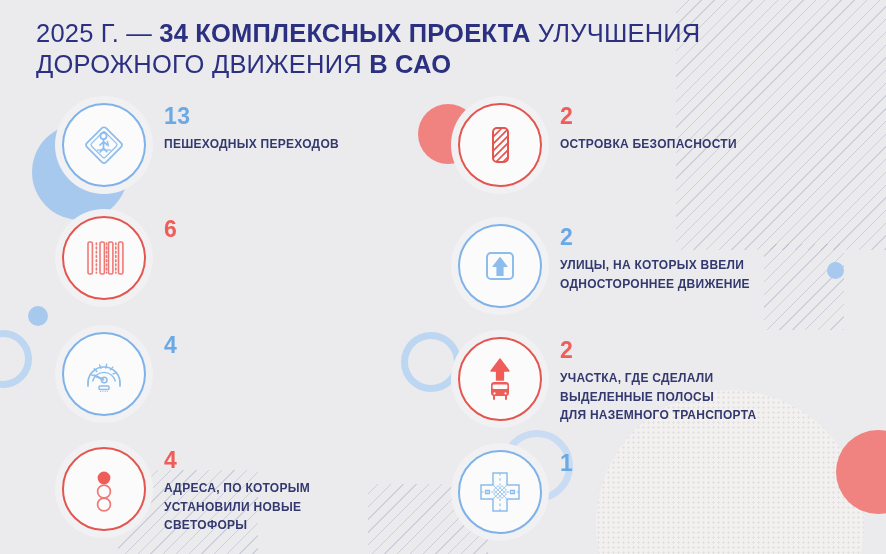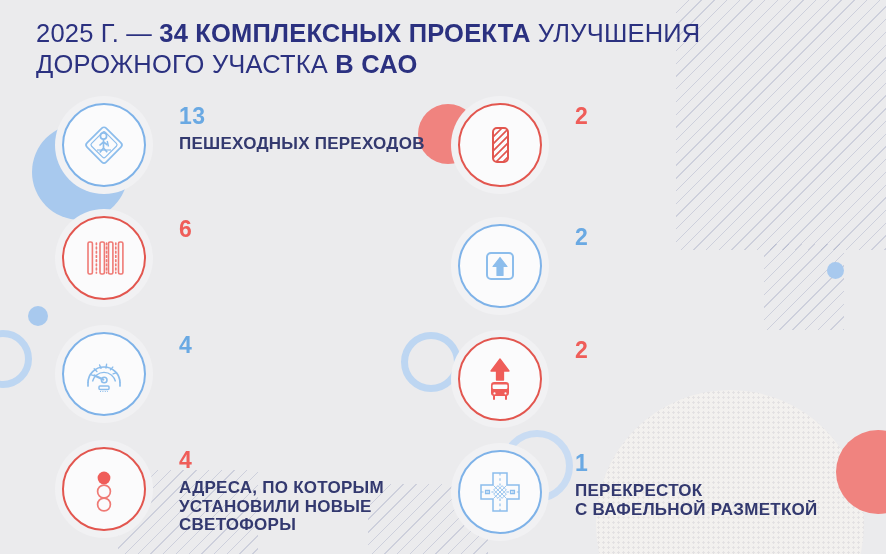--- a/index.html
+++ b/index.html
@@ -38,21 +38,21 @@
     position:absolute;left:36px;top:18px;width:720px;
     color:#2b3180;
     font-size:25.5px;
     line-height:31px;
     letter-spacing:.2px;
     font-weight:400;
   }
   .title b{font-weight:700;}
 
   
-  .item{position:absolute;display:flex;align-items:flex-start;gap:15px;}
+  .item{position:absolute;display:flex;align-items:flex-start;}
   .badge{
     position:relative;
     width:84px;height:84px;border-radius:50%;
     background:#fbfbfc;
     box-shadow:0 0 0 7px #f1f1f3;
     display:flex;align-items:center;justify-content:center;
     flex:0 0 auto;
   }
   .badge::after{
     content:"";position:absolute;inset:0;border-radius:50%;
@@ -65,21 +65,21 @@
   .txt{margin-left:18px;padding-top:2px;}
   .num{
     font-size:23px;font-weight:700;line-height:1;
     letter-spacing:.5px;
     margin-bottom:7px;
   }
   .num.blue{color:#6aa9e3;}
   .num.red{color:#ef5d59;}
   .cap{
     color:#33396f;
-    font-size:17px;
+    font-size:12px;
     font-weight:700;
     line-height:18.5px;
     letter-spacing:.25px;
     text-transform:uppercase;
     white-space:pre-line;
   }
 </style>
 </head>
 <body>
 
@@ -96,21 +96,21 @@
   <div class="deco deco-circle-fill" style="left:28px;top:306px;width:20px;height:20px;background:#a8c9ee;"></div>
   <div class="deco deco-circle-fill" style="left:418px;top:104px;width:60px;height:60px;background:#f0837f;"></div>
   <div class="deco deco-ring" style="left:401px;top:332px;width:46px;height:46px;border:7px solid #bdd6f2;"></div>
   <div class="deco deco-ring" style="left:501px;top:430px;width:58px;height:58px;border:7px solid #c9dcf3;"></div>
   <div class="deco deco-circle-fill" style="left:827px;top:262px;width:17px;height:17px;background:#a8c9ee;"></div>
   <div class="deco deco-circle-fill" style="right:-24px;top:430px;width:84px;height:84px;background:#f0837f;"></div>
   <div class="deco deco-ring" style="left:-26px;top:330px;width:44px;height:44px;border:7px solid #bdd6f2;"></div>
 
   <div class="title">
     <span>2025 Г. — </span><b>34 КОМПЛЕКСНЫХ ПРОЕКТА</b><span> УЛУЧШЕНИЯ</span><br>
-    <span>ДОРОЖНОГО УЧАСТКА </span><b>В САО</b>
+    <span>ДОРОЖНОГО ДВИЖЕНИЯ </span><b>В САО</b>
   </div>
 
   <div class="item" style="left:62px;top:103px;">
     <div class="badge blue">
       <span>
         <svg width="52" height="52" viewBox="0 0 52 52" fill="none" stroke="#8cbdec" stroke-width="1.7">
           <rect x="26" y="7" width="27" height="27" transform="rotate(45 26 7)" rx="3"></rect>
           <rect x="26" y="12" width="19.5" height="19.5" transform="rotate(45 26 12)" rx="2" stroke-width="1.2"></rect>
           <circle cx="25.5" cy="17" r="3.1"></circle>
           <path d="M25.5 20.2 L25.5 29 M25.5 22.8 L21.5 26.5 M25.5 22.8 L29.5 26 M25.5 29 L21.8 33.5 M25.5 29 L29.2 33.2"></path>
@@ -136,20 +136,21 @@
           </defs>
           <rect x="19" y="9" width="15" height="34" rx="4"></rect>
           <g clip-path="url(#si-clip)" stroke-width="1.6">
             <path d="M12 18 L40 -10 M12 25 L40 -3 M12 32 L40 4 M12 39 L40 11 M12 46 L40 18 M12 53 L40 25 M12 60 L40 32 M12 67 L40 39 M12 74 L40 46"></path>
           </g>
         </svg>
       </span>
     </div>
     <div class="txt">
       <div class="num red">2</div>
+      <div class="cap">ОСТРОВКА БЕЗОПАСНОСТИ</div>
     </div>
   </div>
 
   <div class="item" style="left:62px;top:216px;">
     <div class="badge red">
       <span>
         <svg width="52" height="52" viewBox="0 0 52 52" fill="none" stroke="#ef7a75" stroke-width="1.6">
           <rect x="10" y="10" width="4.4" height="32" rx="1.6"></rect>
           <rect x="22" y="10" width="4.4" height="32" rx="1.6"></rect>
           <rect x="30.5" y="10" width="4.4" height="32" rx="1.6"></rect>
@@ -169,20 +170,22 @@
     <div class="badge blue">
       <span>
         <svg width="52" height="52" viewBox="0 0 52 52" fill="none">
           <rect x="13" y="13" width="26" height="26" rx="4" stroke="#8cbdec" stroke-width="2"></rect>
           <path d="M26 17.5 L33 26.5 L29 26.5 L29 35.5 L23 35.5 L23 26.5 L19 26.5 Z" fill="#8cbdec" stroke="#8cbdec" stroke-width="1.2" stroke-linejoin="round"></path>
         </svg>
       </span>
     </div>
     <div class="txt">
       <div class="num blue">2</div>
+      <div class="cap">УЛИЦЫ, НА КОТОРЫХ ВВЕЛИ
+ОДНОСТОРОННЕЕ ДВИЖЕНИЕ</div>
     </div>
   </div>
 
   <div class="item" style="left:62px;top:332px;">
     <div class="badge blue">
       <span>
         <svg width="52" height="52" viewBox="0 0 52 52" fill="none" stroke="#8cbdec" stroke-width="1.7">
           <path d="M10 35 A16 16 0 1 1 42 35"></path>
           <path d="M10 35 L10 38 M42 35 L42 38" stroke-linecap="round"></path>
           <path d="M14.5 33.5 A11.8 11.8 0 0 1 37.5 33.5" stroke-width="1.3"></path>
@@ -214,20 +217,23 @@
           <rect x="17" y="29" width="18" height="14" rx="3.2" fill="#ef5d59"></rect>
           <rect x="18.6" y="31.6" width="14.8" height="4.4" rx="1.2" fill="#fbfbfc"></rect>
           <path d="M20 43 L20 46 M32 43 L32 46" stroke="#ef5d59" stroke-width="2" stroke-linecap="round"></path>
           <circle cx="20.5" cy="40.4" r="1.1" fill="#fbfbfc"></circle>
           <circle cx="31.5" cy="40.4" r="1.1" fill="#fbfbfc"></circle>
         </svg>
       </span>
     </div>
     <div class="txt">
       <div class="num red">2</div>
+      <div class="cap">УЧАСТКА, ГДЕ СДЕЛАЛИ
+ВЫДЕЛЕННЫЕ ПОЛОСЫ
+ДЛЯ НАЗЕМНОГО ТРАНСПОРТА</div>
     </div>
   </div>
 
   <div class="item" style="left:62px;top:447px;">
     <div class="badge red">
       <span>
         <svg width="52" height="52" viewBox="0 0 52 52" fill="none">
           <circle cx="26" cy="15" r="6.4" fill="#ef5d59"></circle>
           <circle cx="26" cy="28.5" r="6.4" fill="none" stroke="#ef7a75" stroke-width="1.7"></circle>
           <circle cx="26" cy="41.5" r="6.4" fill="none" stroke="#ef7a75" stroke-width="1.7"></circle>
@@ -256,18 +262,16 @@
           <path d="M26 32.4 L26 45" stroke-width="1.1" stroke-dasharray="2.6 2.6"></path>
           <path d="M7 26 L19.6 26" stroke-width="1.1" stroke-dasharray="2.6 2.6"></path>
           <path d="M32.4 26 L45 26" stroke-width="1.1" stroke-dasharray="2.6 2.6"></path>
           <path d="M11.5 24.4 L15.5 24.4 L15.5 27.6 L11.5 27.6 Z" stroke-width="1.2"></path>
           <path d="M36.5 24.4 L40.5 24.4 L40.5 27.6 L36.5 27.6 Z" stroke-width="1.2"></path>
         </svg>
       </span>
     </div>
     <div class="txt">
       <div class="num blue">1</div>
-      <div class="cap">ПЕРЕКРЕСТОК
-С ВАФЕЛЬНОЙ РАЗМЕТКОЙ</div>
     </div>
   </div>
 
 </div>
 
 </body></html>

